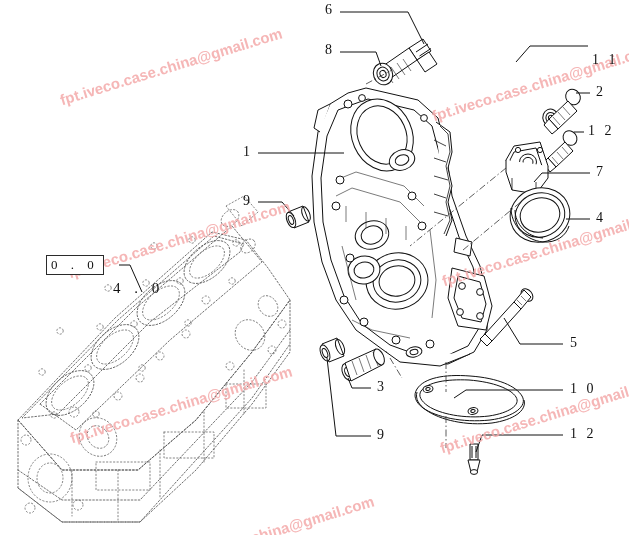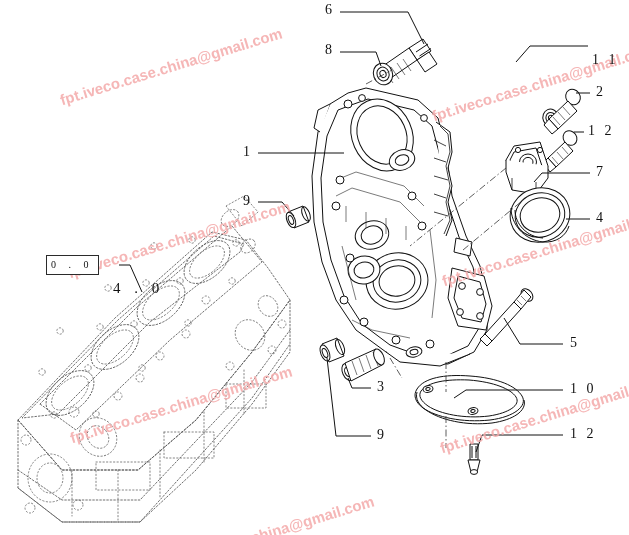--- a/index.html
+++ b/index.html
@@ -9,21 +9,21 @@
   svg.layer{position:absolute;left:0;top:0;width:629px;height:535px;overflow:visible;}
   .wm{position:absolute;white-space:nowrap;pointer-events:none;
       font-family:"Liberation Sans", sans-serif;font-weight:600;
       color:#f4aaaa;opacity:.85;}
   .wm-gray{position:absolute;white-space:nowrap;pointer-events:none;
       font-family:"Liberation Sans", sans-serif;font-weight:400;
       color:#d9d9d9;opacity:.95;}
   .callout{position:absolute;font-family:"Liberation Serif", serif;
       font-size:14px;color:#111;letter-spacing:3px;white-space:nowrap;}
   .pn-box{position:absolute;border:1px solid #2b2b2b;background:#fff;
-      font-family:"Liberation Serif", serif;font-size:10px;color:#111;
+      font-family:"Liberation Serif", serif;font-size:13px;color:#111;
       letter-spacing:5px;padding:1px 4px 2px 4px;line-height:15px;}
   .pn-tail{position:absolute;font-family:"Liberation Serif", serif;
       font-size:15px;color:#111;letter-spacing:5px;line-height:15px;margin-top:24px;}
   .lead{stroke:#111;stroke-width:1;fill:none;}
   .part{stroke:#111;stroke-width:1;fill:#fff;}
   .part-nf{stroke:#111;stroke-width:1;fill:none;}
   .thin{stroke:#111;stroke-width:.8;fill:none;}
   .hair{stroke:#222;stroke-width:.6;fill:none;}
   .blockline{stroke:#555;stroke-width:.85;fill:none;
       stroke-dasharray:1.6 1.9;stroke-linecap:round;}

